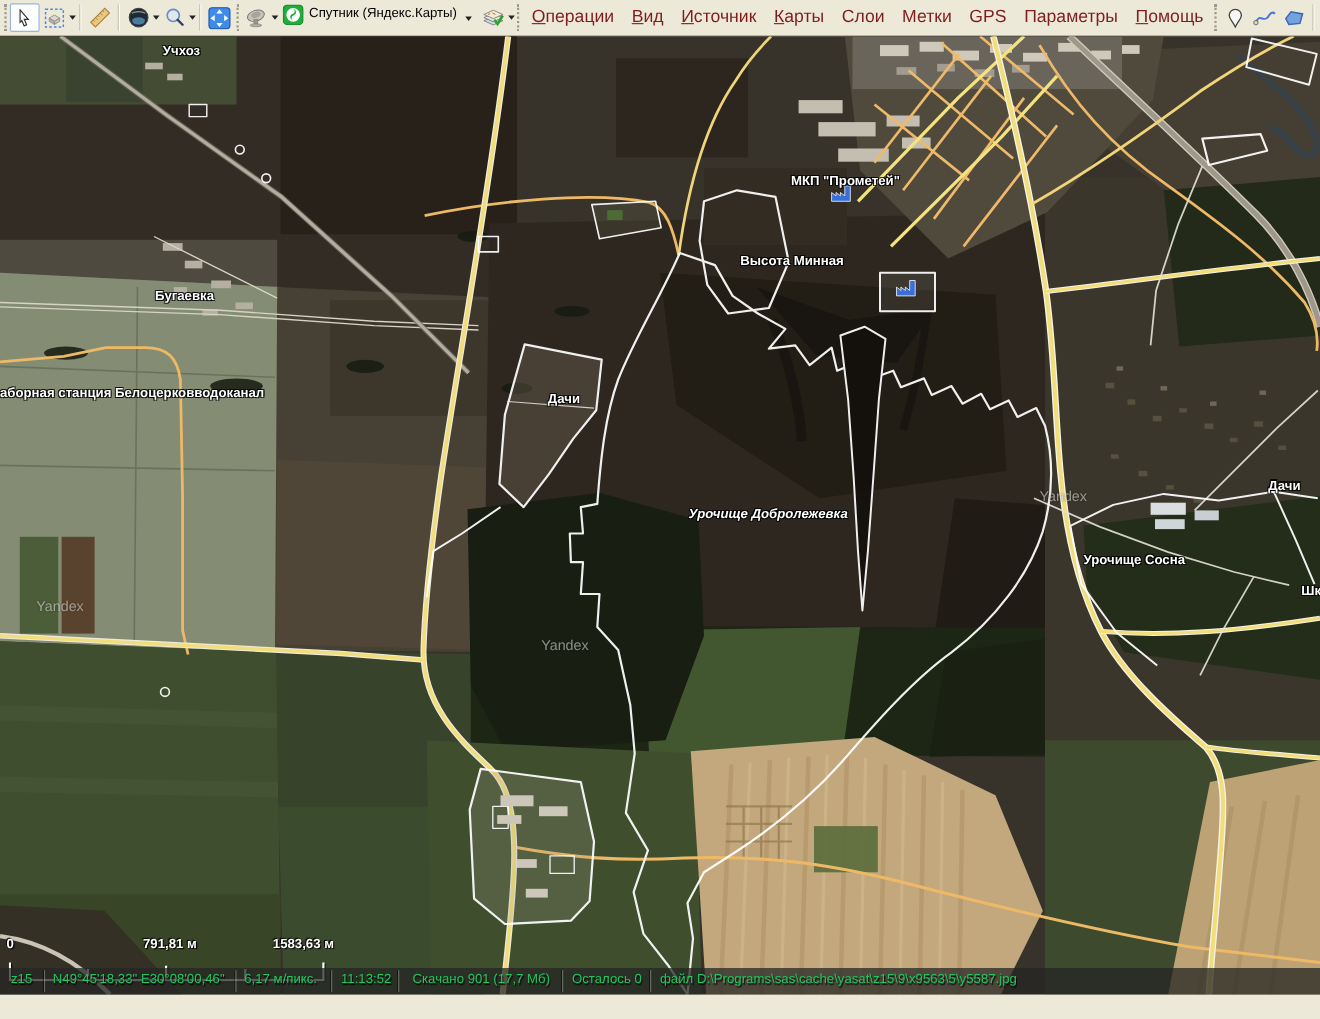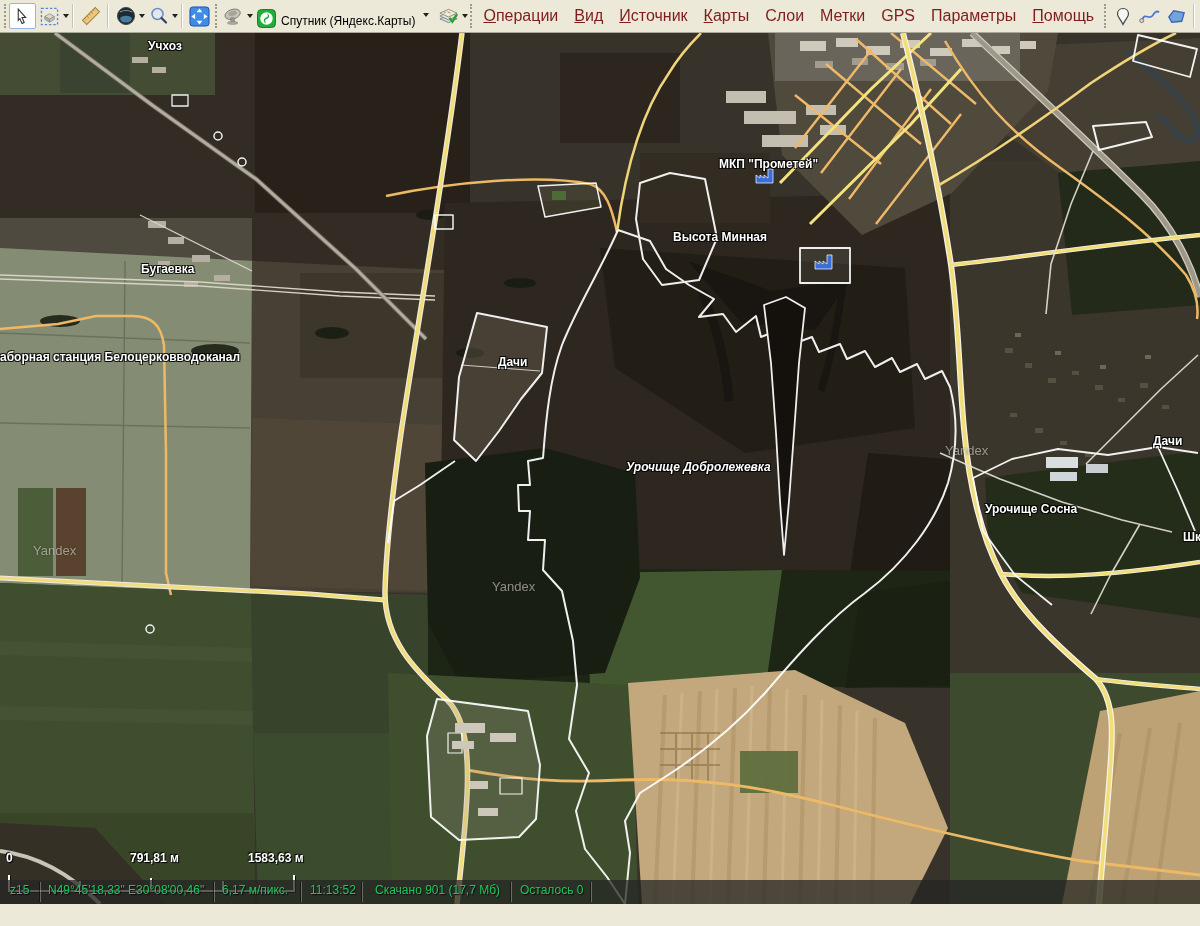--- a/index.html
+++ b/index.html
@@ -29,21 +29,21 @@
     display:flex; align-items:center; padding:0 2px; }
   .tb-grip { width:7px; height:24px; border-left:2px dotted #9d9a8b; margin:0 3px 0 2px; }
   .tb-btn { height:26px; min-width:27px; display:flex; align-items:center; justify-content:center;
     border:1px solid transparent; border-radius:2px; background:transparent; padding:0 2px; }
   .tb-btn.active { background:#fdfefe; border-color:#98b5e2; }
   .tb-caret { width:11px; height:26px; display:flex; align-items:center; justify-content:center; }
   .tb-caret::after { content:""; width:0; height:0; border-left:3px solid transparent;
     border-right:3px solid transparent; border-top:4px solid #222; }
   .tb-sep { width:2px; height:24px; border-left:1px solid #c6c3b4; border-right:1px solid #fff; margin:0 3px; }
   .tb-spacer { width:22px; }
-  .map-source-btn { display:flex; align-items:flex-end; gap:5px; height:26px; padding:0 3px;
+  .map-source-btn { display:flex; align-items:flex-start; gap:5px; height:26px; padding:0 3px;
     border:1px solid transparent; }
   .map-source-label { font-size:12px; color:#000; white-space:nowrap; }
   .menu-item { font-size:16px; color:#7f1d1d; padding:5px 8px; white-space:nowrap; display:inline-block; }
   .menu-item.ul::first-letter { text-decoration:underline; }
 
   
   .map { position:relative; width:1200px; height:871px; overflow:hidden; background:#37322a; }
   .map-svg { position:absolute; left:0; top:0; width:1200px; height:871px; }
   .map-label { position:absolute; font-size:12px; font-weight:bold; color:#fff; white-space:nowrap;
     text-shadow:-1px -1px 0 rgba(0,0,0,.8), 1px -1px 0 rgba(0,0,0,.8),
@@ -440,20 +440,21 @@
       </svg>
     </div>
 
     <div class="statusbar">
       <span class="sb-item" style="left:10px;">z15</span>
       <span class="sb-item" style="left:48px;">N49°45'18,33" E30°08'00,46"</span>
       <span class="sb-item" style="left:222px;">6,17 м/пикс.</span>
       <span class="sb-item" style="left:310px;">11:13:52</span>
       <span class="sb-item" style="left:375px;">Скачано 901 (17,7 Мб)</span>
       <span class="sb-item" style="left:520px;">Осталось 0</span>
+      <span class="sb-item" style="left:600px;">файл D:\Programs\sas\cache\yasat\z15\9\x9563\5\y5587.jpg</span>
       <div class="sb-sep" style="left:40px;"></div>
       <div class="sb-sep" style="left:214px;"></div>
       <div class="sb-sep" style="left:301px;"></div>
       <div class="sb-sep" style="left:362px;"></div>
       <div class="sb-sep" style="left:511px;"></div>
       <div class="sb-sep" style="left:591px;"></div>
     </div>
   </div>
 
 </div>

